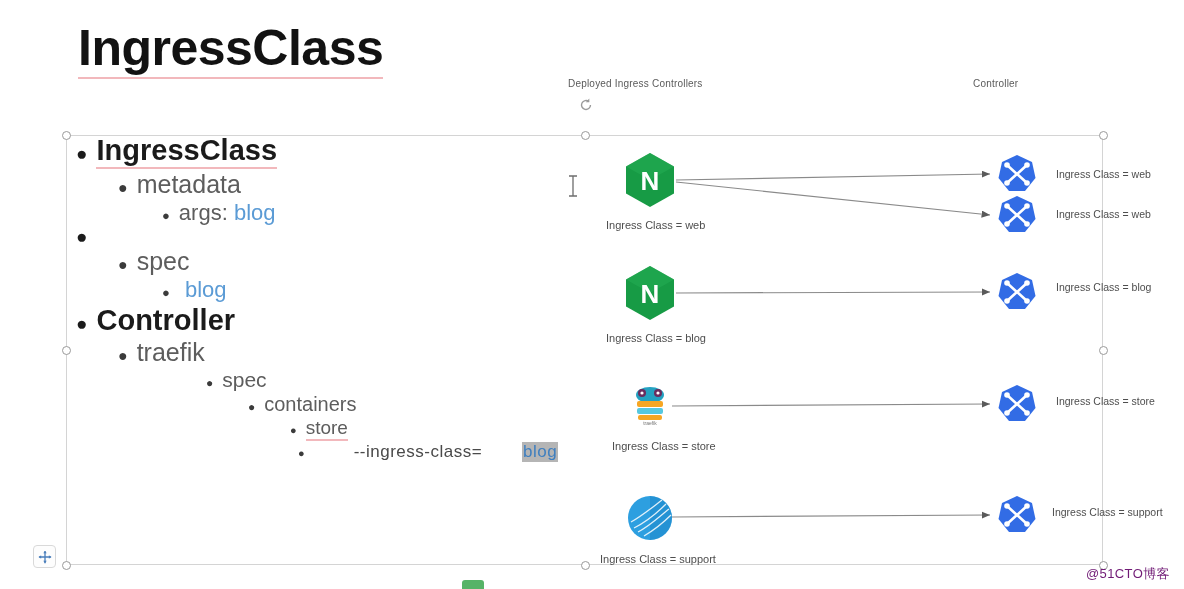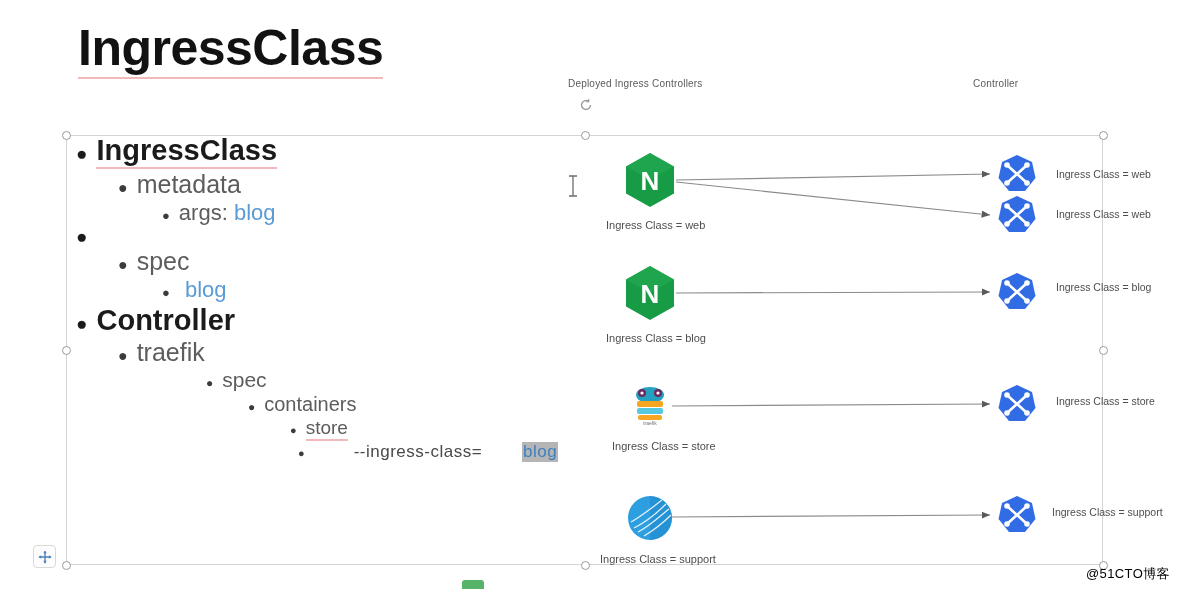--- a/index.html
+++ b/index.html
@@ -181,21 +181,21 @@
     align-items: center;
     justify-content: center;
   }
 
   
   #watermark {
     position: absolute;
     right: 14px;
     bottom: 6px;
     font-size: 13px;
-    color: #000000;
+    color: #701a75;
     letter-spacing: 0.4px;
     text-align: center;
   }
 
   
   #bottom-sliver {
     position: absolute;
     left: 462px;
     top: 580px;
     width: 22px;

